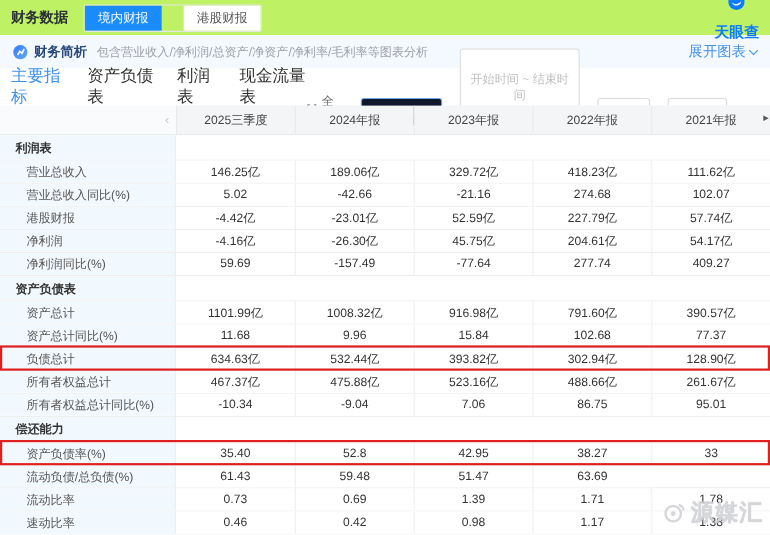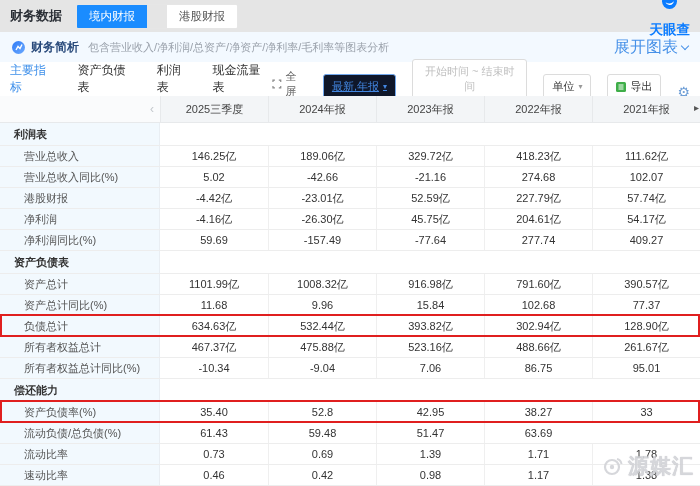--- a/index.html
+++ b/index.html
@@ -1,40 +1,40 @@
 <!DOCTYPE html>
 <html><head>
 <meta charset="utf-8">
 <style>
   * { margin:0; padding:0; box-sizing:border-box; }
   html,body { width:700px; height:486px; overflow:hidden; background:#fff;
     font-family:"Liberation Sans","DejaVu Sans",sans-serif; }
-  .topbar { height:32px; display:flex; align-items:center; padding:0 10px; background:#e5e5e5; }
+  .topbar { height:32px; display:flex; align-items:center; padding:0 10px; background:#bef264; }
   .page-title { font-size:13px; font-weight:bold; color:#2b2f36; }
   .seg { display:flex; margin-left:14px; border:1px solid #e6e6e6; border-radius:2px; overflow:hidden;gap:20px; }
   .seg-item { font-size:11.5px; padding:4px 12px; color:#555; background:#fff; cursor:pointer; white-space:nowrap; }
   .seg-item.active { background:#1a8cff; color:#fff; }
   .logo { margin-left:auto; display:flex; align-items:center; gap:12px; color:#0b7cff; font-weight:bold; font-size:13.5px;flex-direction:column; }
   .banner { height:30px; background:#f3f9ff; display:flex; align-items:center; padding:0 12px;justify-content:flex-end; }
   .banner-title { font-size:12px; font-weight:bold; color:#28497a; margin-left:6px; }
   .banner-desc { font-size:11px; color:#9aa1ab; margin-left:9px; }
-  .banner-expand { margin-left:auto; font-size:16px; color:#4791e8; display:flex; align-items:center; gap:4px; cursor:pointer; }
+  .banner-expand { margin-left:auto; font-size:13px; color:#4791e8; display:flex; align-items:center; gap:4px; cursor:pointer; }
   .chev-down { width:6px; height:6px; border-right:1.5px solid #4791e8; border-bottom:1.5px solid #4791e8; transform:rotate(45deg); margin-top:-3px; }
   .toolbar { height:34px; display:flex; align-items:center; padding:0 10px; position:relative; }
   .ttabs { display:flex; gap:20px; }
-  .ttab { font-size:12px; color:#333; cursor:pointer; position:relative; padding:9px 0; }
+  .ttab { font-size:15px; color:#333; cursor:pointer; position:relative; padding:9px 0; }
   .ttab.active { color:#3d8fea; }
   .ttab.active::after { content:''; position:absolute; left:-2px; right:-2px; bottom:0; height:3px; background:#3d8fea; border-radius:2px; }
   .tools { margin-left:auto; display:flex; align-items:flex-end; gap:16px; }
   .fullscreen { display:flex; align-items:center; gap:4px; font-size:11px; color:#666; cursor:pointer; }
   .btn { font-size:11px; border:1px solid #dcdcdc; border-radius:3px; padding:4px 8px; background:#fff; color:#333;
     display:flex; align-items:center; gap:4px; cursor:pointer; white-space:nowrap; }
   .btn.period { border-color:#71a7ec; color:#4286e0; background:#0f172a;text-decoration:underline; }
   .caret { font-size:8px; color:inherit; }
-  .range { font-size:11px; border:1px solid #dcdcdc; border-radius:3px; padding:4px 8px; color:#bfbfbf; background:#fff; width:118px; text-align:center; }
+  .range { font-size:11px; border:1px solid #dcdcdc; border-radius:3px; padding:19px 8px; color:#bfbfbf; background:#fff; width:118px; text-align:center; }
   .gear { font-size:14px; color:#6e9ed6; cursor:pointer; line-height:1; }
   
   .ftable { width:700px; font-size:11px; }
   .trow { display:grid; grid-template-columns:160px repeat(5,108px); position:relative; }
   .trow.header { height:27px; }
   .trow.section { height:23px; border-bottom:1px solid #ededed; }
   .trow.data { height:21px; border-bottom:1px solid #ededed; }
   .cell { display:flex; align-items:center; }
   .h-first { background:#fafbfc; justify-content:flex-end; padding-right:6px; border-bottom:1px solid #e7e9eb; }
   .h-col { background:#f3f5f7; justify-content:center; color:#444; border-left:1px solid #e7e9eb; border-bottom:1px solid #e7e9eb; }

